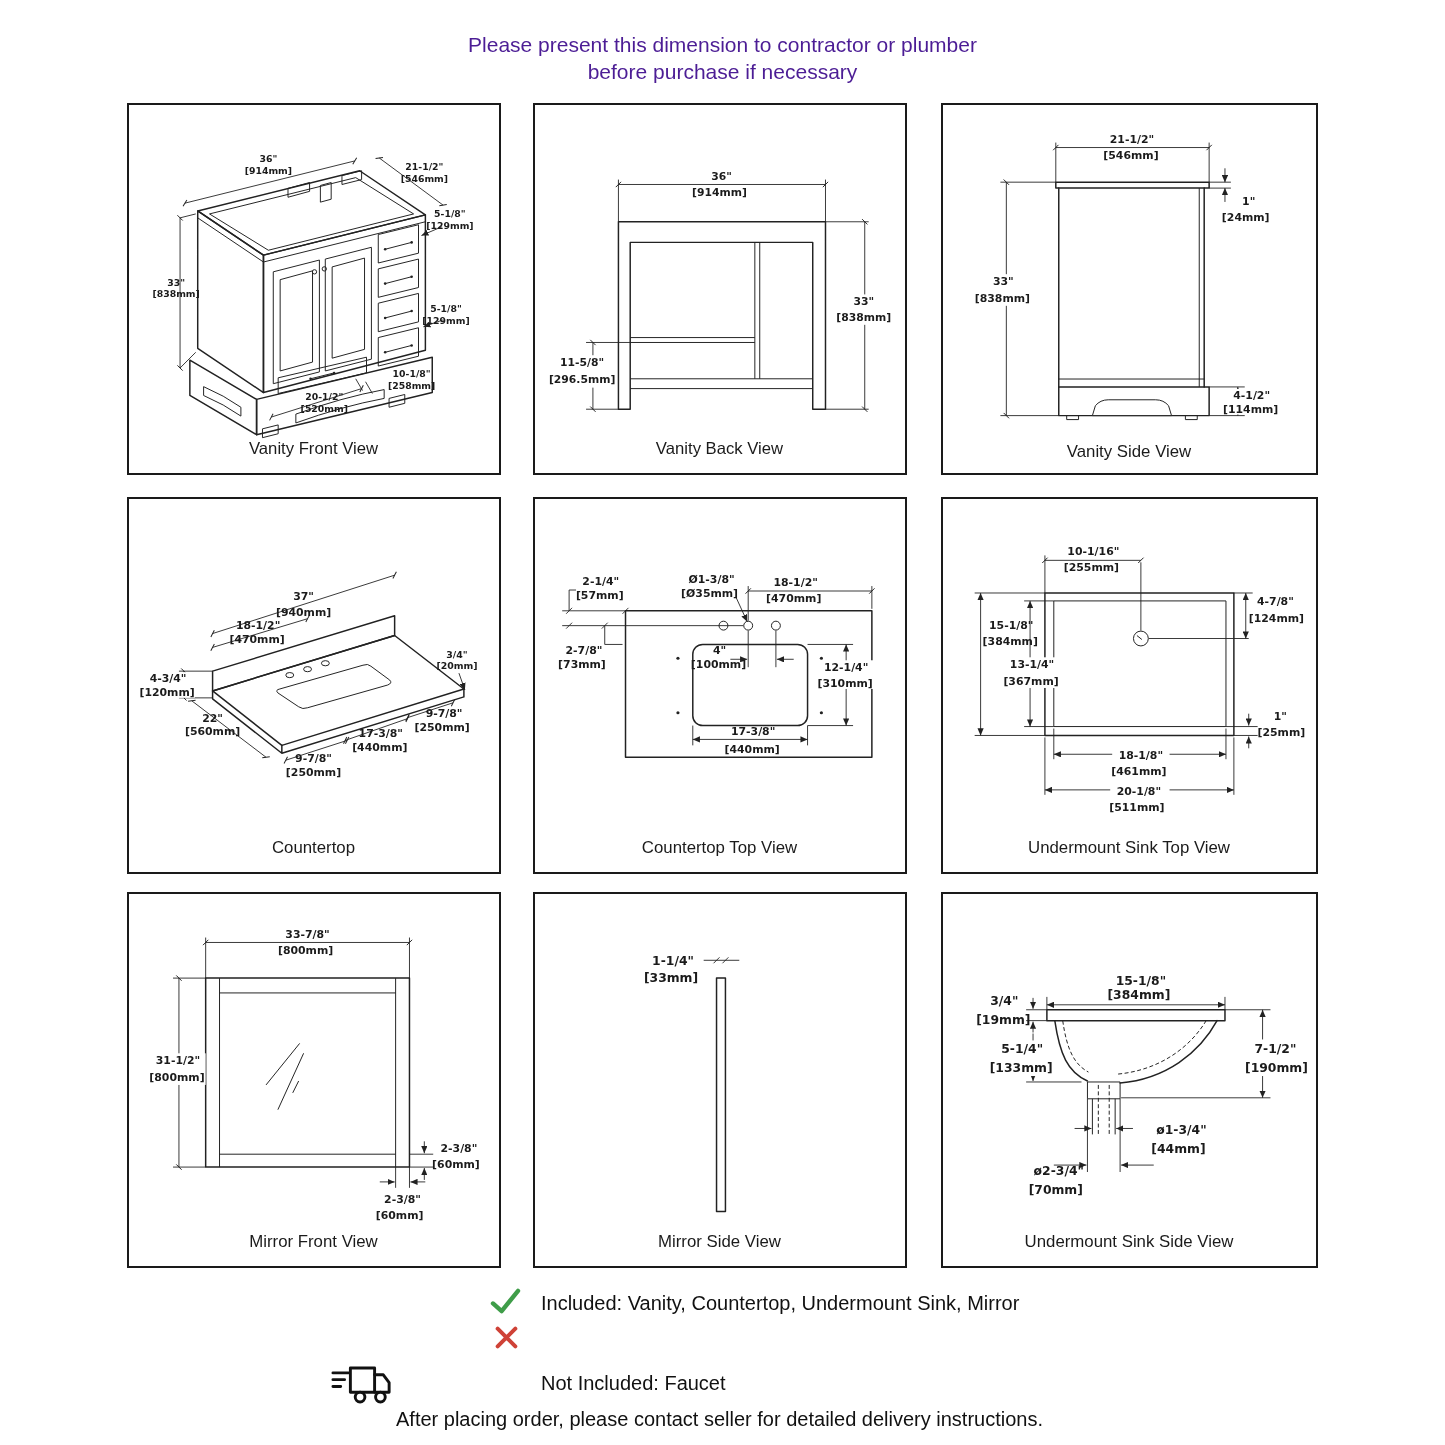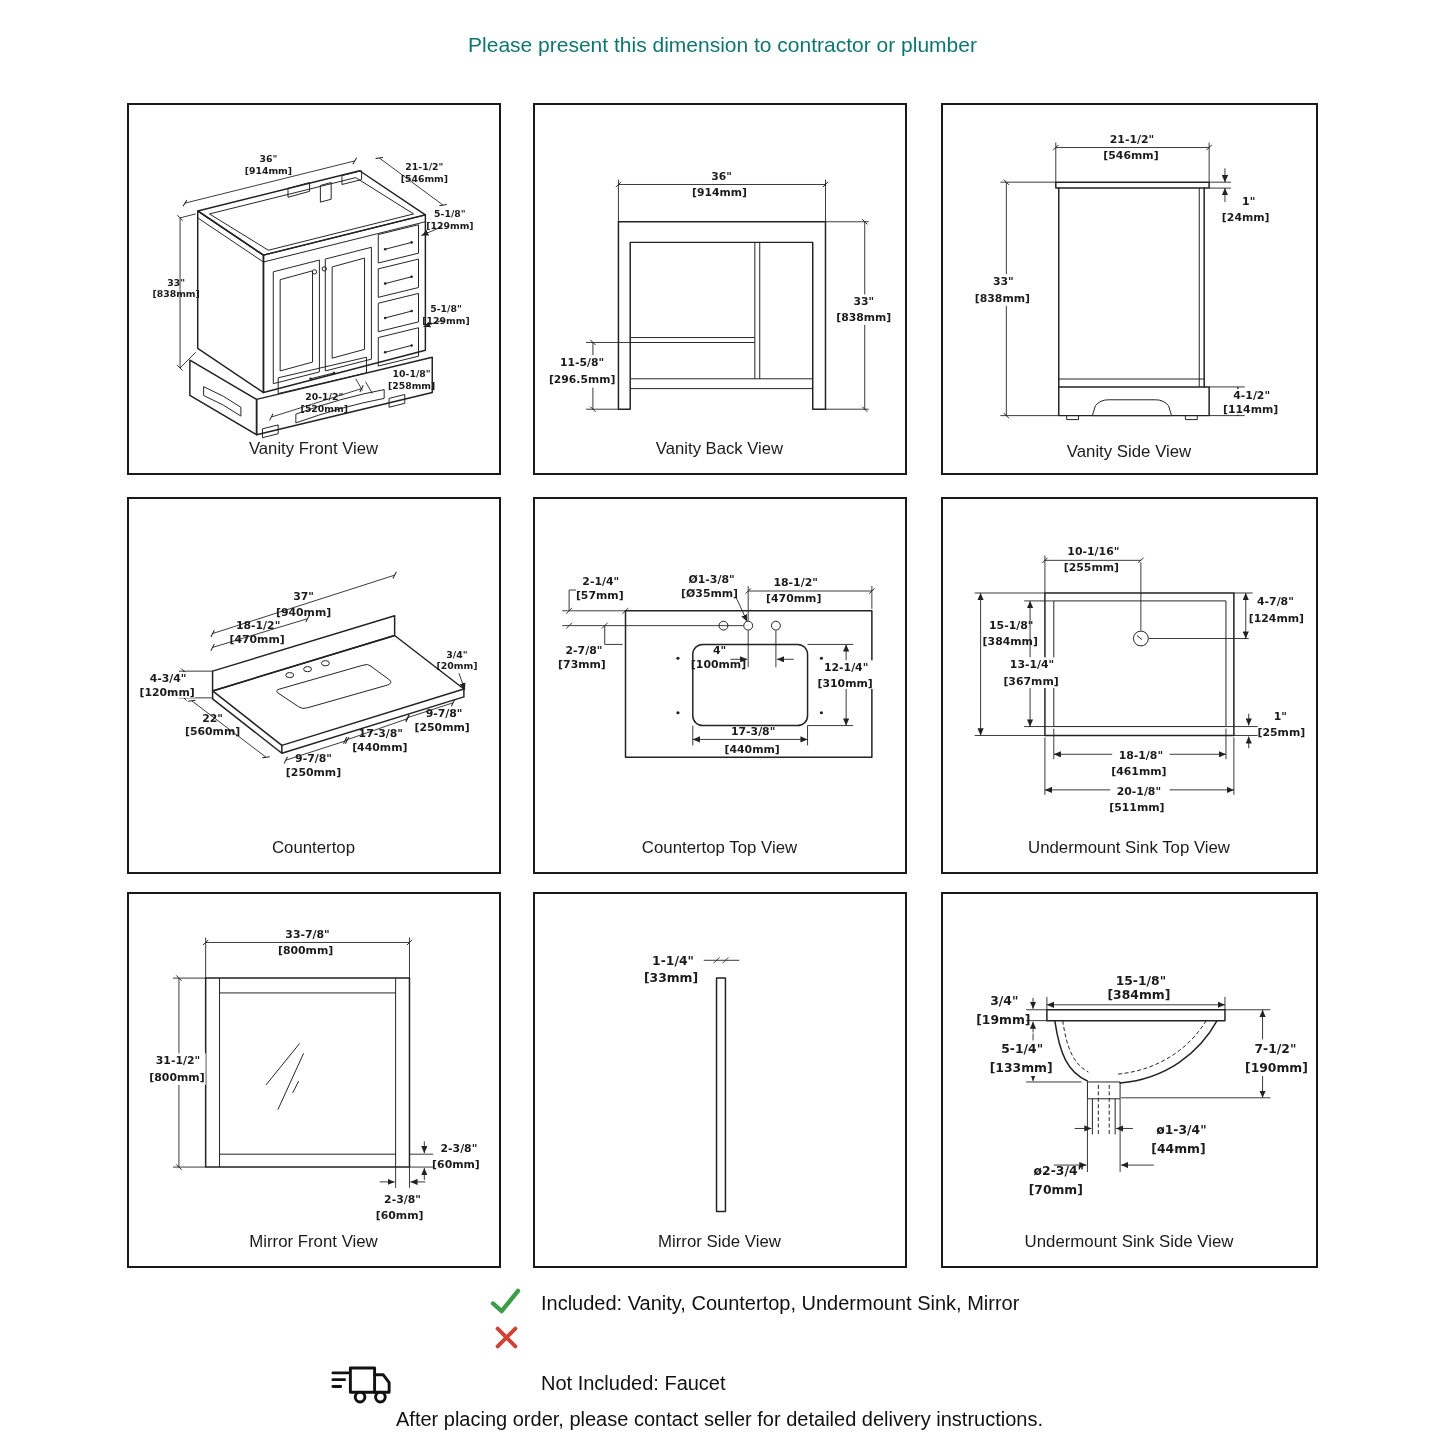--- a/index.html
+++ b/index.html
@@ -1,17 +1,17 @@
 <!DOCTYPE html>
 <html><head>
 <meta charset="utf-8">
 <style>
   html,body{margin:0;padding:0;background:#fff;}
   #page{position:relative;width:1445px;height:1445px;background:#fff;font-family:"Liberation Sans",sans-serif;color:#1b1b1b;overflow:hidden;}
-  .hdr{position:absolute;left:0;width:100%;text-align:center;font-size:21px;color:#0f766e;}
+  .hdr{position:absolute;left:0;width:100%;text-align:center;font-size:21px;color:#4c1d95;}
   .panel{position:absolute;border:2px solid #1a1a1a;background:#fff;box-sizing:border-box;}
   .panel svg{width:100%;height:100%;display:block;}
   
   .o{stroke:#222;stroke-width:1.5;fill:none;stroke-linejoin:round;stroke-linecap:round;}
   .t{stroke:#222;stroke-width:1;fill:none;stroke-linejoin:round;}
   .d{stroke:#222;stroke-width:.9;fill:none;}
   .dash{stroke-dasharray:4 2.5;}
   .bgst{fill:#fff;stroke:#222;stroke-width:1;}
   .dot{fill:#222;stroke:none;}
   text.dim{font-family:"DejaVu Sans",sans-serif;font-size:11px;font-weight:600;fill:#1b1b1b;text-anchor:middle;}
@@ -32,20 +32,21 @@
       <marker id="tk" markerWidth="9" markerHeight="9" refX="4.5" refY="4.5" orient="auto">
         <path d="M1.5,7.5L7.5,1.5" stroke="#222" stroke-width="1.1" fill="none"></path>
       </marker>
       <marker id="ar" markerWidth="9" markerHeight="7" refX="8" refY="3.5" orient="auto-start-reverse">
         <path d="M0,0L8,3.5L0,7Z" fill="#222"></path>
       </marker>
     </defs>
   </svg>
 
   <div class="hdr" style="top:33px">Please present this dimension to contractor or plumber</div>
+  <div class="hdr" style="top:60px">before purchase if necessary</div>
 
   <div class="panel" style="left:127px;top:103px;width:374px;height:372px">
     <svg viewBox="0 0 373 375">
       <g>
         <path class="o" d="M68,108 L233,67 L300,112 L135,153 Z"></path>
         <path class="t" d="M80,111 L229,74 L288,111 L140,148 Z"></path>
         <path class="t" d="M160,85 L182,79 L182,88 L160,94 Z M215,72 L235,67 L235,76 L215,81 Z"></path>
         <path class="t" d="M193,82 L204,79 L204,96 L193,99 Z"></path>
         <path class="o" d="M68,108 L135,153 L135,293 L68,248 Z"></path>
         <path class="o" d="M135,153 L300,112 L300,250 L135,293 Z"></path>

